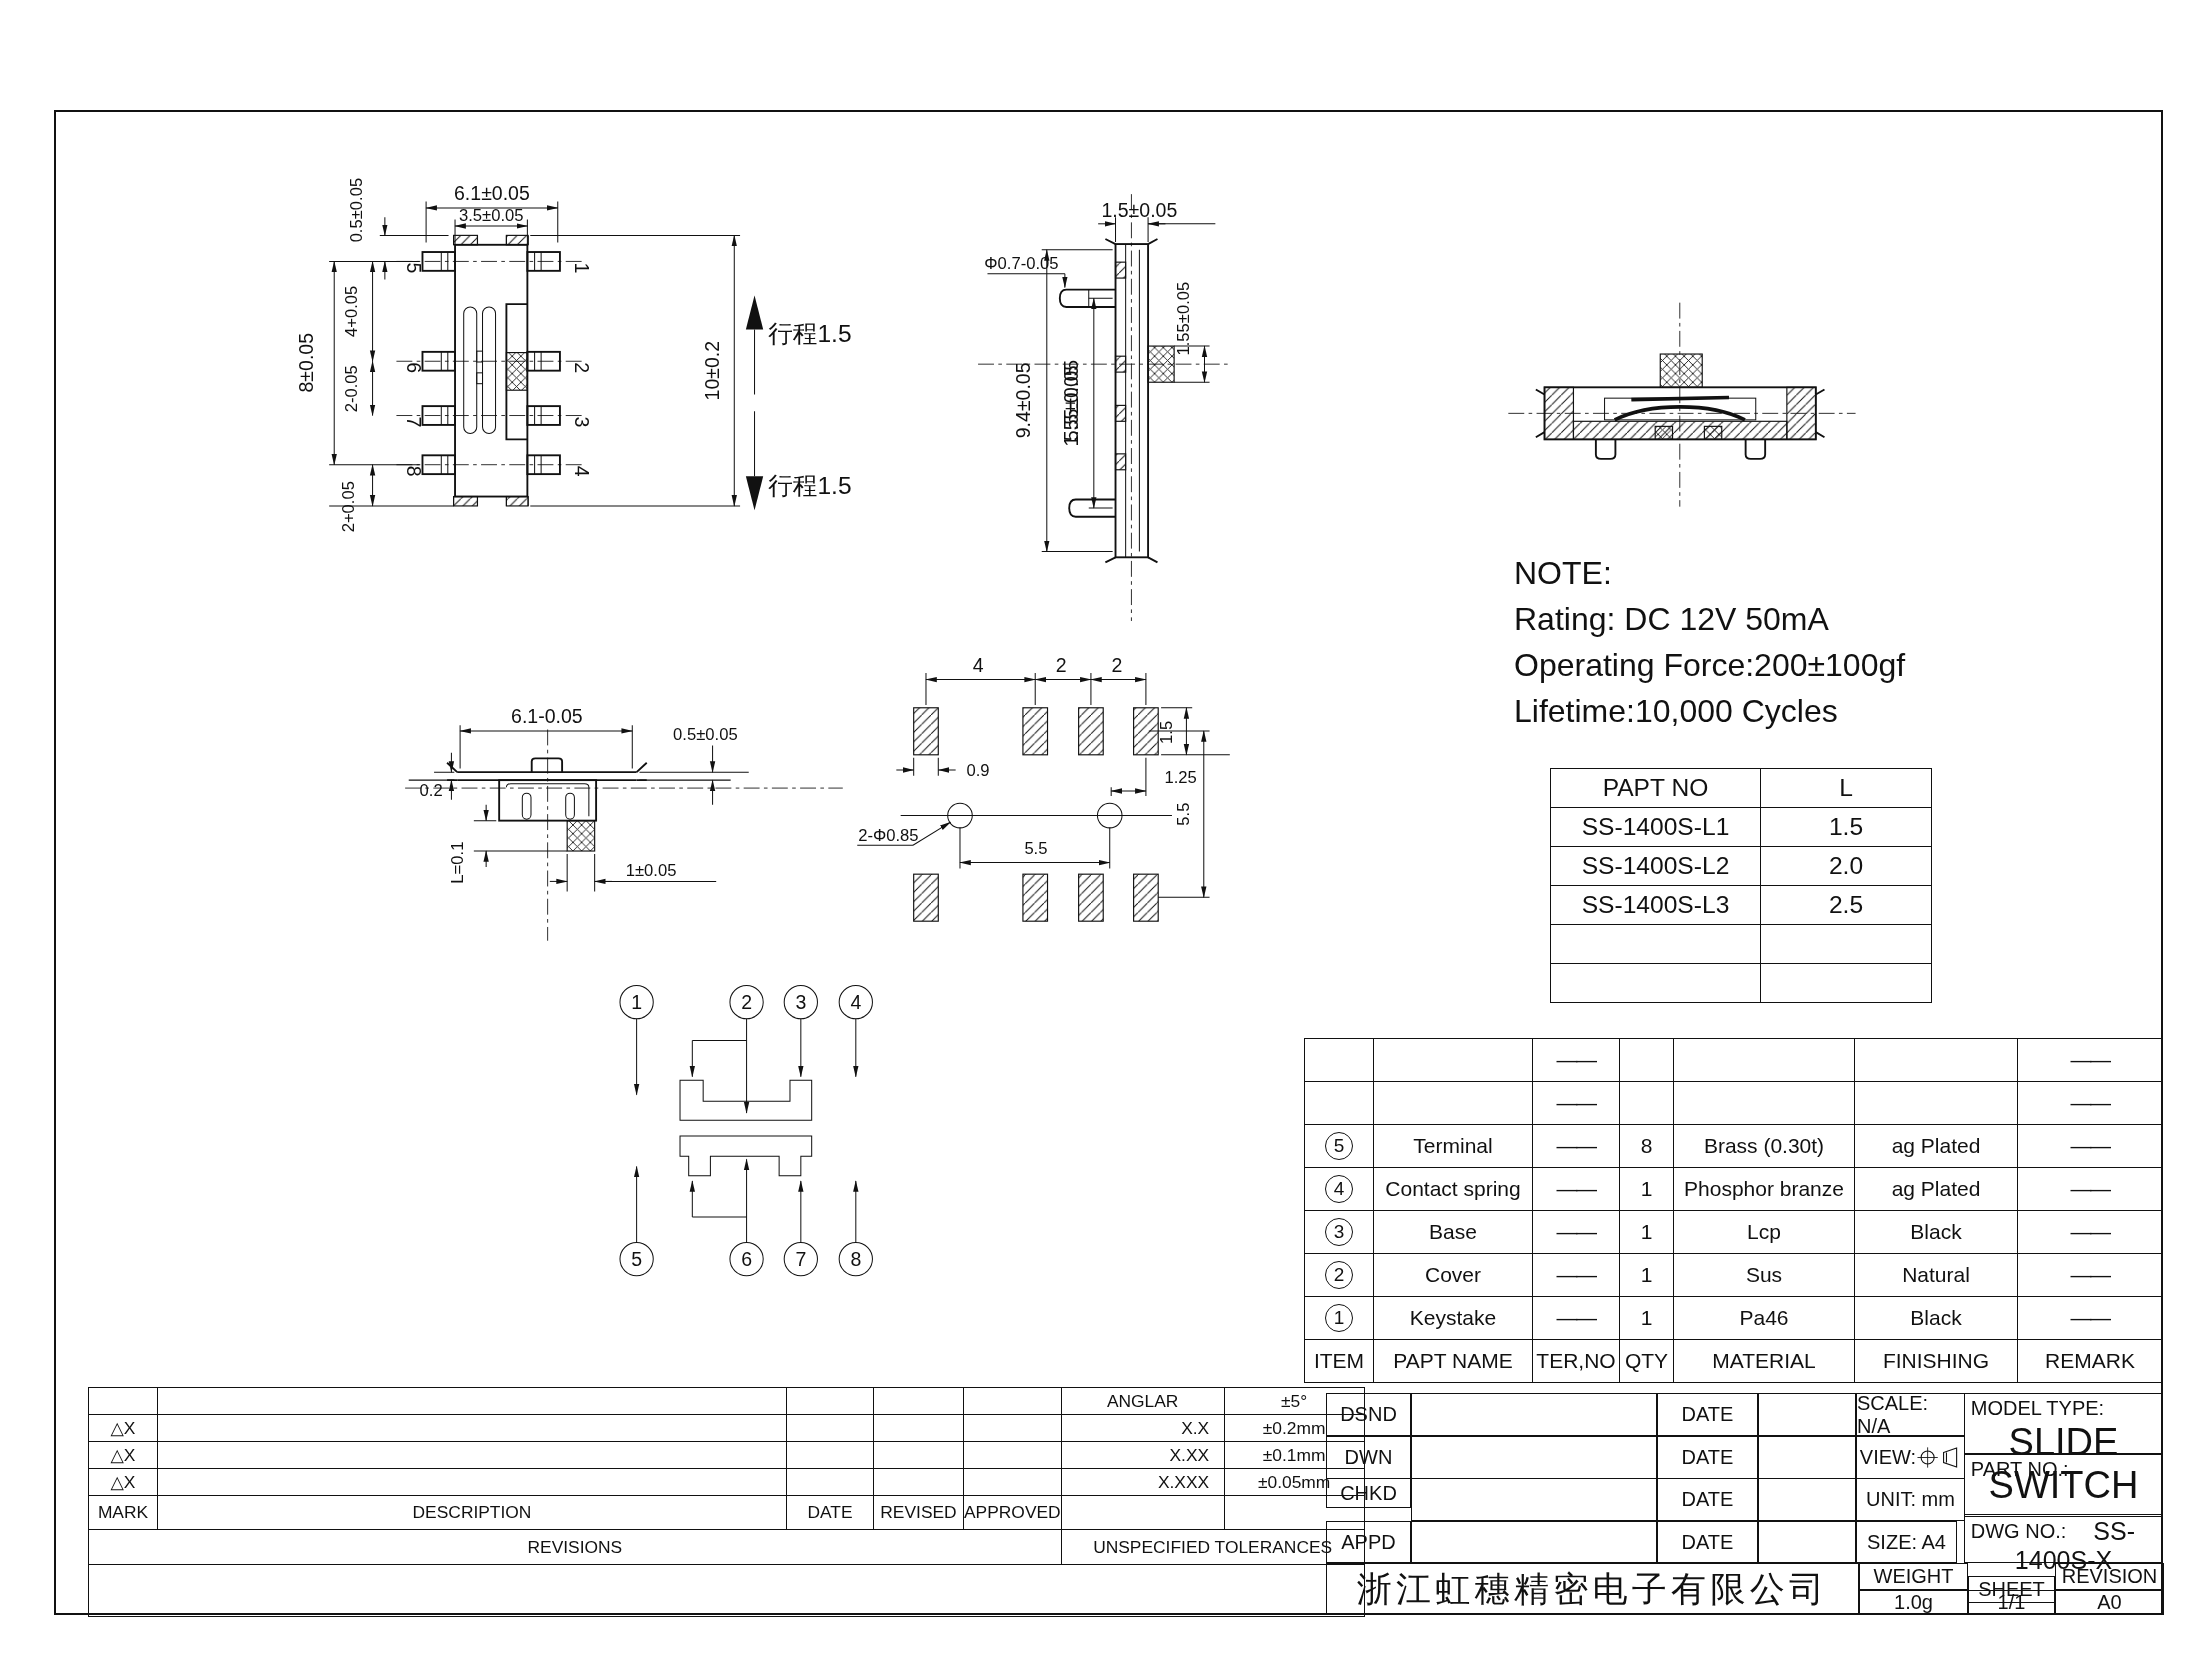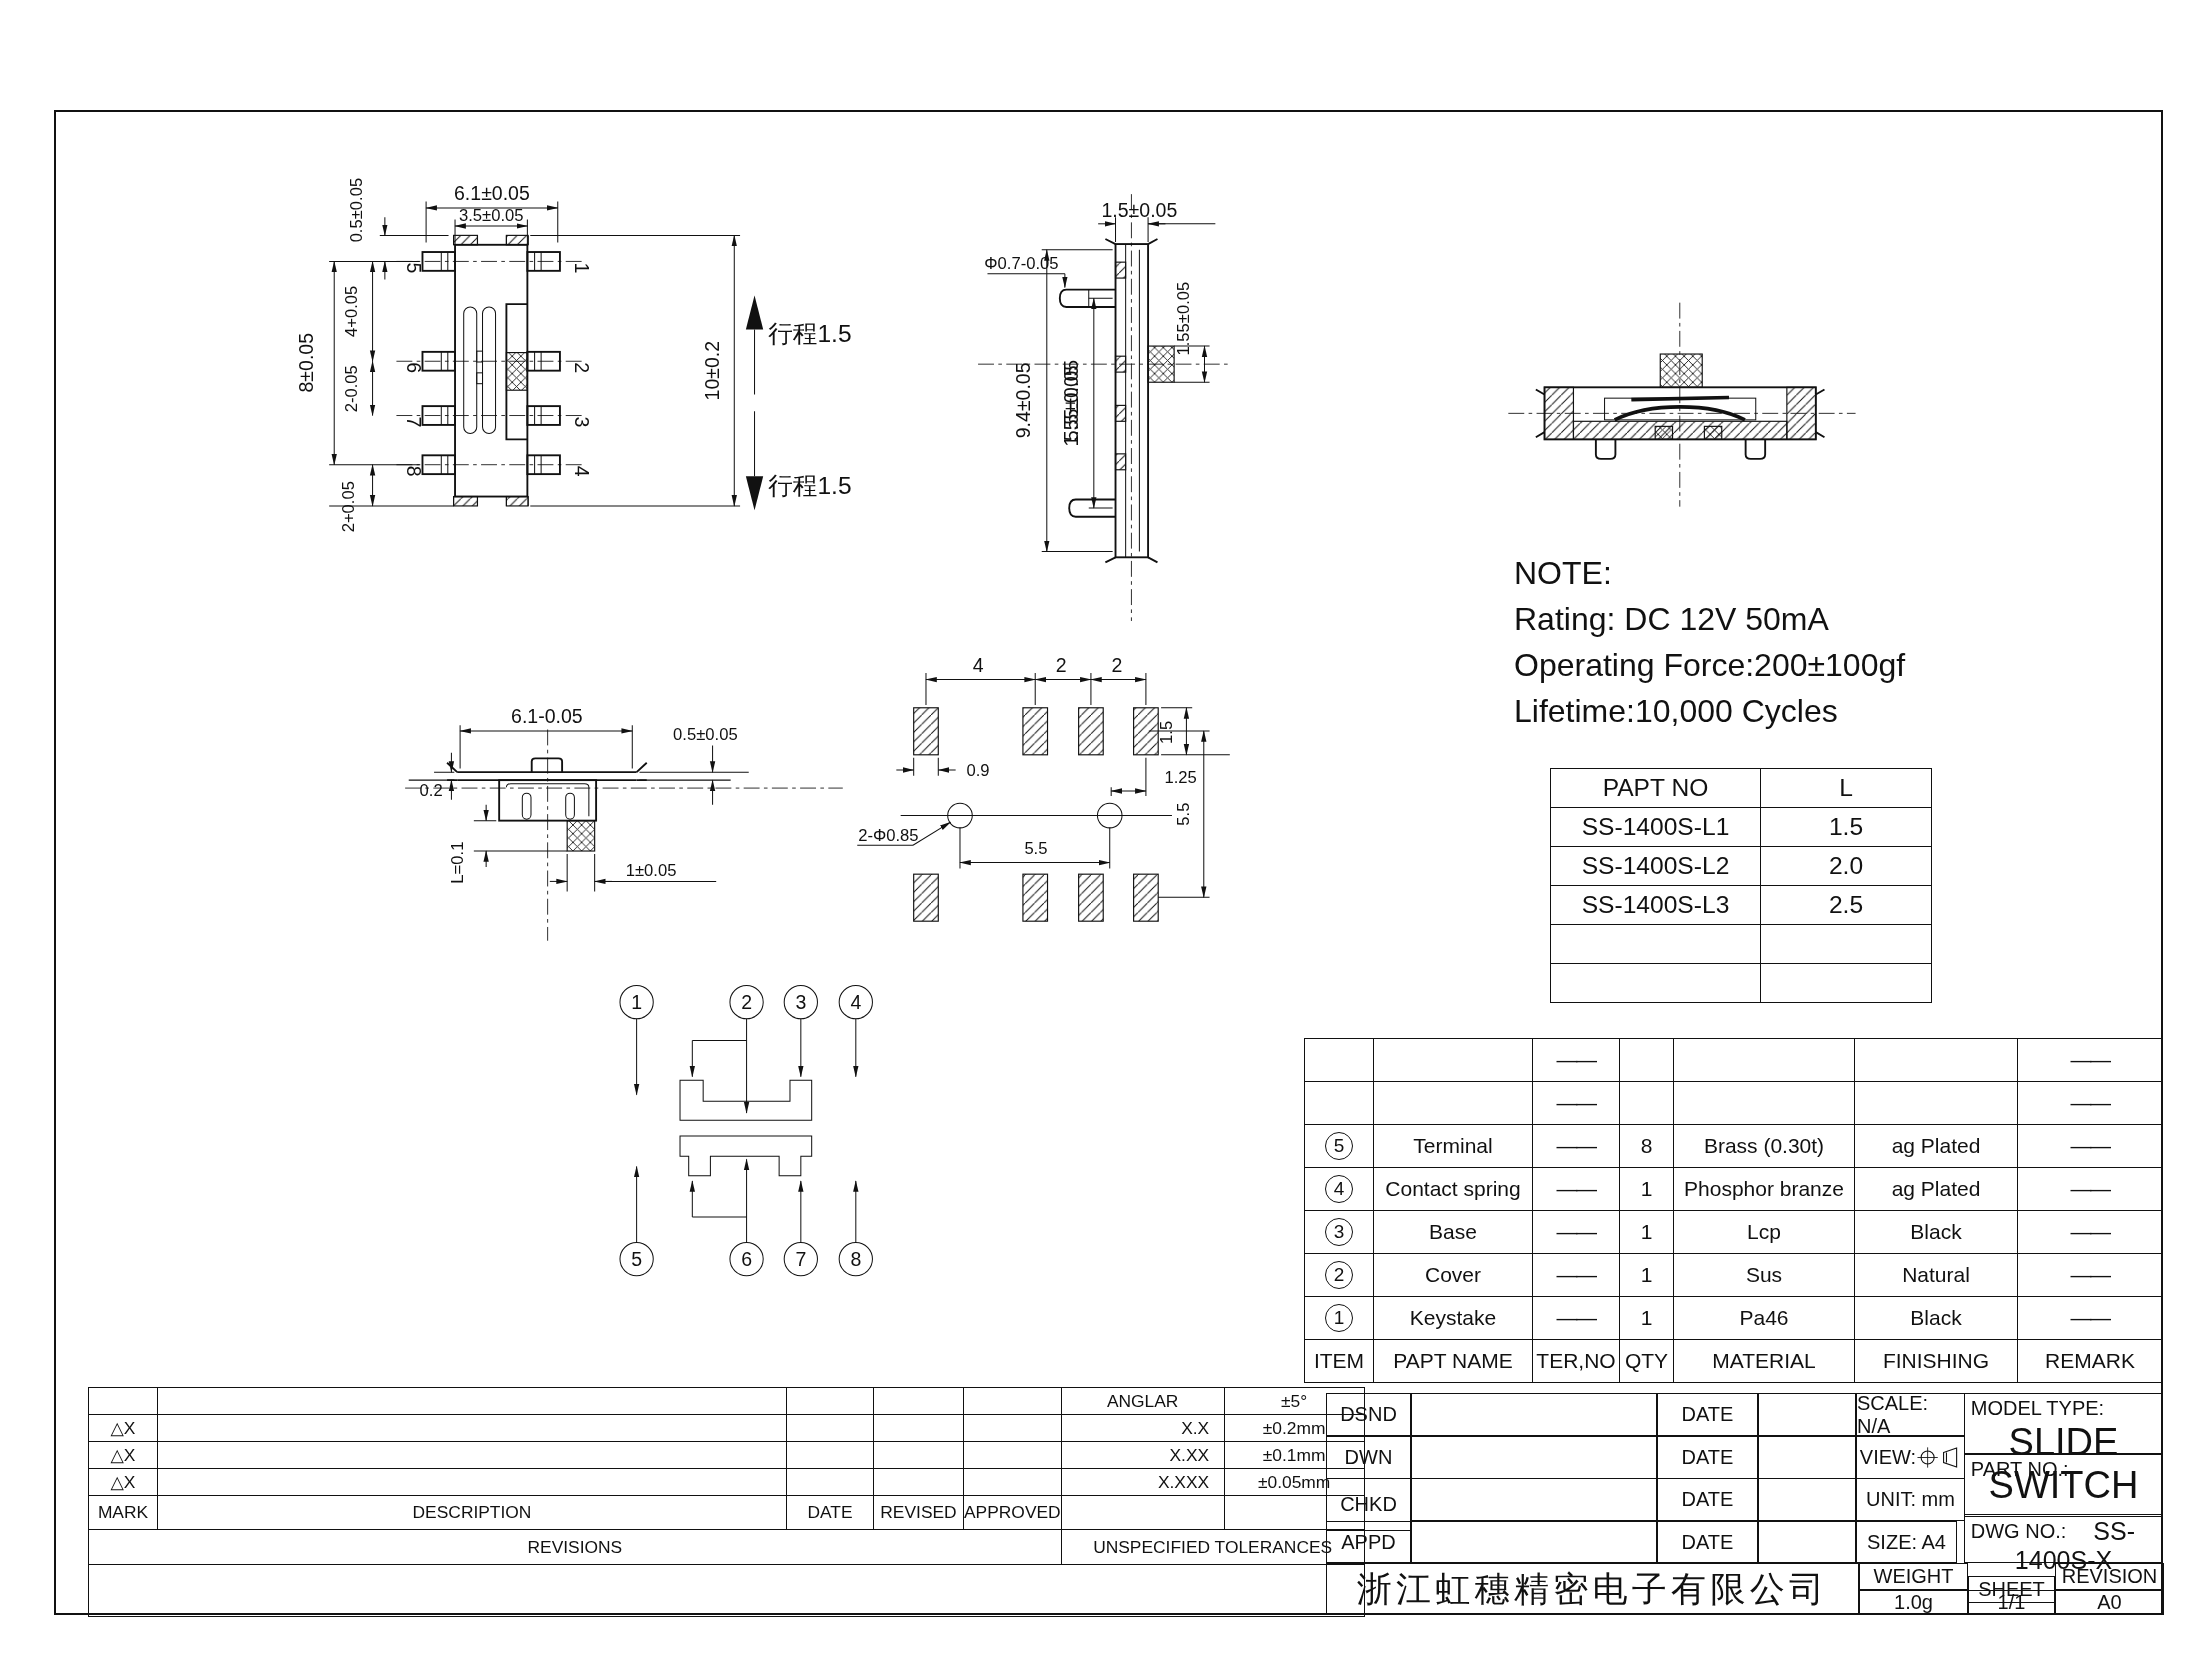--- a/index.html
+++ b/index.html
@@ -525,21 +525,21 @@
   </table>
 
 <div id="tb">
 
   <div class="c" style="left:0;top:0;width:85px;height:43px">
       <div class="vcen">DSND</div>
     </div>
   <div class="c" style="left:0;top:43px;width:85px;height:43px">
       <div class="vcen">DWN</div>
     </div>
-  <div class="c" style="left:0;top:85px;width:85px;height:53px">
+  <div class="c" style="left:0;top:85px;width:85px;height:30px">
       <div class="vcen">CHKD</div>
     </div>
   <div class="c" style="left:0;top:128px;width:85px;height:42px">
       <div class="vcen">APPD</div>
     </div>
 
   <div class="c" style="left:85px;top:0;width:246px;height:43px"></div>
   <div class="c" style="left:85px;top:43px;width:246px;height:43px"></div>
   <div class="c" style="left:85px;top:85px;width:246px;height:43px"></div>
   <div class="c" style="left:85px;top:128px;width:246px;height:42px"></div>

